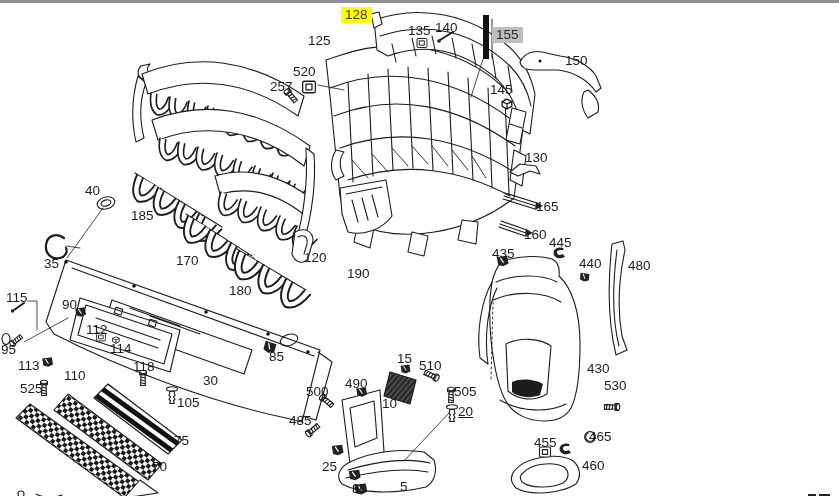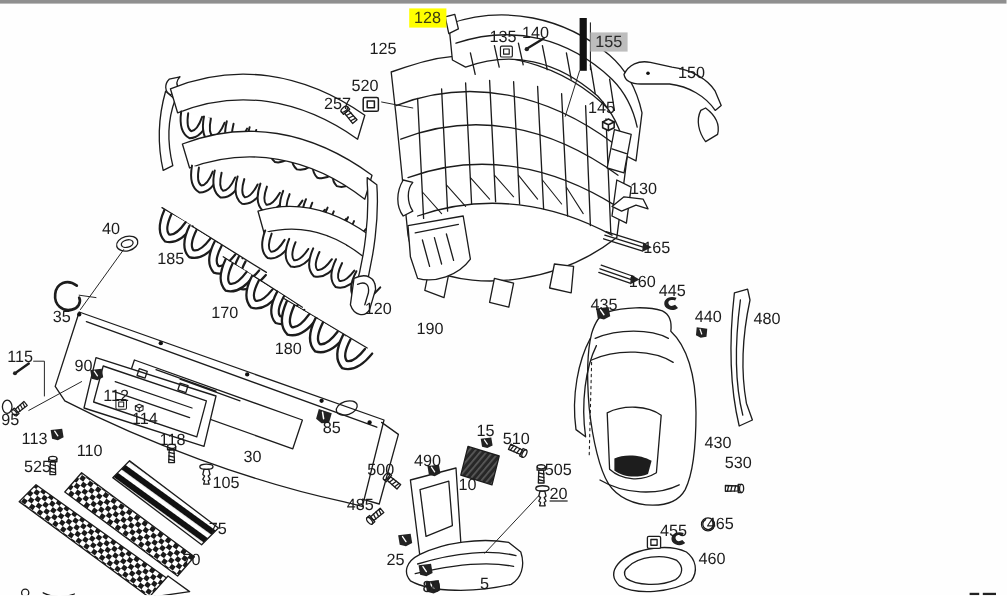--- a/index.html
+++ b/index.html
@@ -352,18 +352,18 @@
       <span class="callout plain" style="left: 306px; top: 385px; text-align: center;">500</span>
       <span class="callout plain" style="left: 345px; top: 377px;">490</span>
       <span class="callout plain" style="left: 382px; top: 397px;">10</span>
       <span class="callout plain" style="left: 454px; top: 385px;">505</span>
       <span class="callout plain" style="left: 458px; top: 405px; text-decoration: underline;">20</span>
       <span class="callout plain" style="left: 289px; top: 414px;">485</span>
       <span class="callout plain" style="left: 322px; top: 460px;">25</span>
       <span class="callout plain" style="left: 587px; top: 362px;">430</span>
       <span class="callout plain" style="left: 604px; top: 379px;">530</span>
       <span class="callout plain" style="left: 589px; top: 430px;">465</span>
-      <span class="callout plain" style="left: 550px; top: 436px;">455</span>
+      <span class="callout plain" style="left: 534px; top: 436px;">455</span>
       <span class="callout plain" style="left: 582px; top: 459px;">460</span>
       <span class="callout plain" style="left: 352px; top: 482px;">80</span>
       <span class="callout plain" style="left: 400px; top: 480px;">5</span>
     </div>
 </div>
 
 </body></html>

